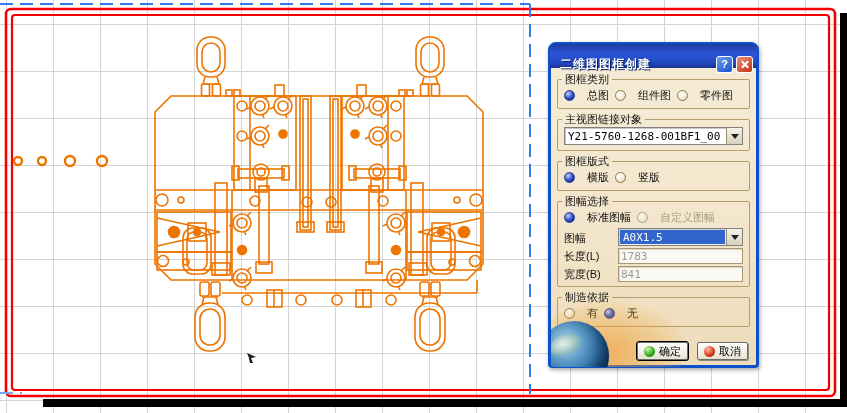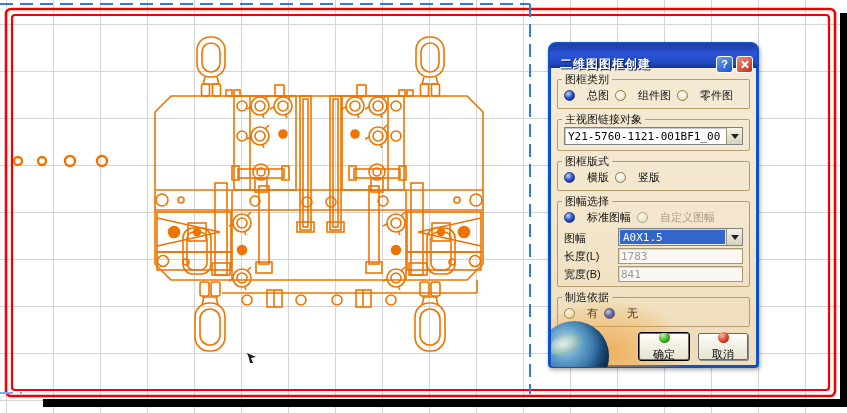--- a/index.html
+++ b/index.html
@@ -60,23 +60,23 @@
   .tri{width:0;height:0;border-left:4px solid transparent;border-right:4px solid transparent;
        border-top:5px solid #202020;}
 
   .frow{display:flex;align-items:flex-end;gap:4px;margin:0 2px 2px 2px;font-size:11px;color:#111;}
   .frow .flabel{width:50px;flex:0 0 auto;}
   .field{flex:1;height:16px;border:1px solid #a89878;background:#faf8f2;color:#9a9a9a;
          font-family:"DejaVu Sans Mono","Liberation Mono",monospace;font-size:11px;
          padding:1px 3px 0 2px;box-shadow:inset 1px 1px 0 #ddd5c0;}
 
   .btnrow{position:absolute;right:8px;bottom:7px;display:flex;gap:9px;}
-  .btn{height:27px;min-width:50px;display:flex;align-items:center;justify-content:center;gap:4px;
+  .btn{height:18px;min-width:50px;display:flex;align-items:center;justify-content:center;gap:4px;
        font-size:11px;color:#000;background:linear-gradient(180deg,#fdfdfa,#e8e2d0);
-       border:1px solid #6a6a6a;border-radius:2px;box-shadow:1px 1px 0 #8a8a8a;padding:0 6px;flex-direction:column;}
+       border:1px solid #6a6a6a;border-radius:2px;box-shadow:1px 1px 0 #8a8a8a;padding:0 6px;}
   .btn.focus{outline:1px solid #000;}
   .sphere{width:11px;height:11px;border-radius:50%;flex:0 0 auto;}
   .sphere.green{background:radial-gradient(circle at 35% 30%,#c8f8a8,#2fa818 60%,#156e06);}
   .sphere.red{background:radial-gradient(circle at 35% 30%,#ffb8a8,#d83818 60%,#8e1404);}
 
   .glow{position:absolute;left:-14px;bottom:-26px;width:150px;height:92px;border-radius:50%;
         background:radial-gradient(ellipse at 45% 55%,rgba(238,150,40,.65),rgba(238,170,60,.25) 55%,rgba(238,170,60,0) 75%);}
   .earth{position:absolute;left:-12px;bottom:-24px;width:70px;height:70px;border-radius:50%;
          background:radial-gradient(circle at 38% 32%,#bcd8ee 0%,#5e9cc8 28%,#2a6aa0 55%,#123c66 85%);
          box-shadow:inset -6px -8px 14px rgba(0,10,30,.55);}
@@ -286,21 +286,21 @@
           <span class="radio">
             <span class="rb"></span>
             <span>零件图</span>
           </span>
         </div>
       </fieldset>
 
       <fieldset>
         <legend>主视图链接对象</legend>
         <div class="combo">
-          <span class="val">Y21-5760-1121-001BF1_00</span>
+          <span class="val">Y21-5760-1268-001BF1_00</span>
           <span class="dd">
               <span class="tri"></span>
             </span>
         </div>
       </fieldset>
 
       <fieldset>
         <legend>图框版式</legend>
         <div class="row">
           <span class="radio">

